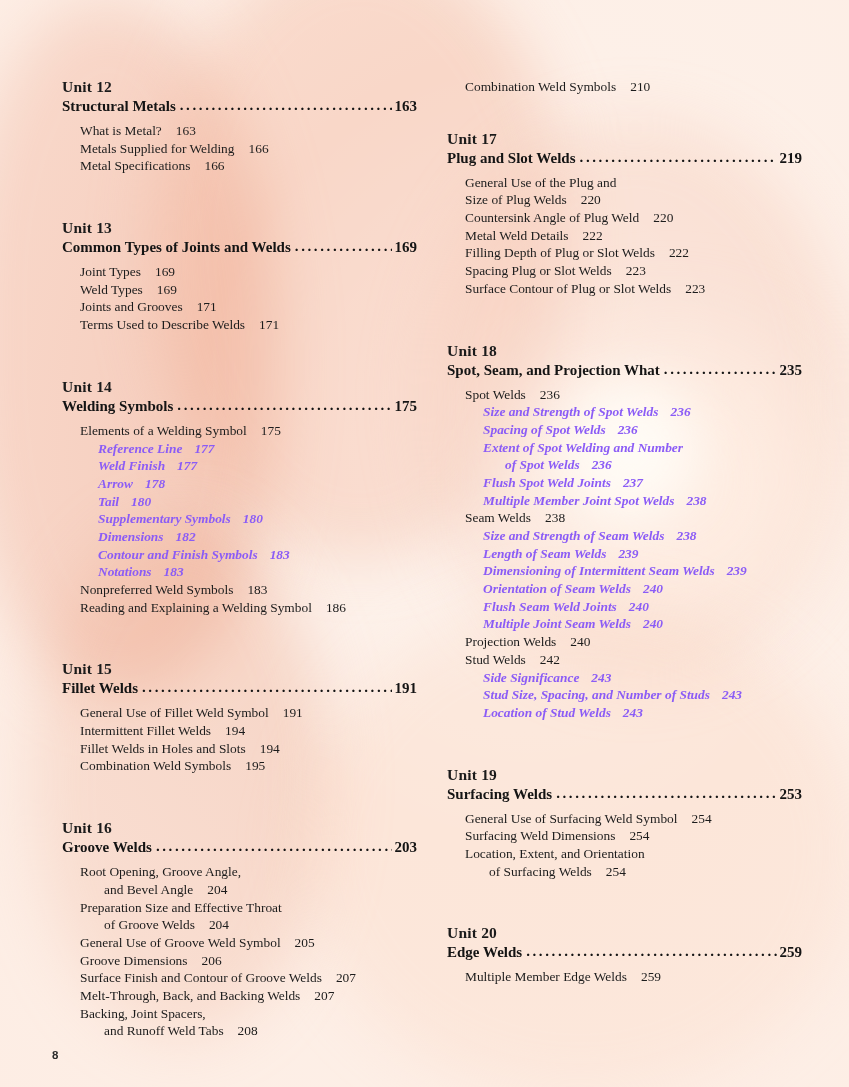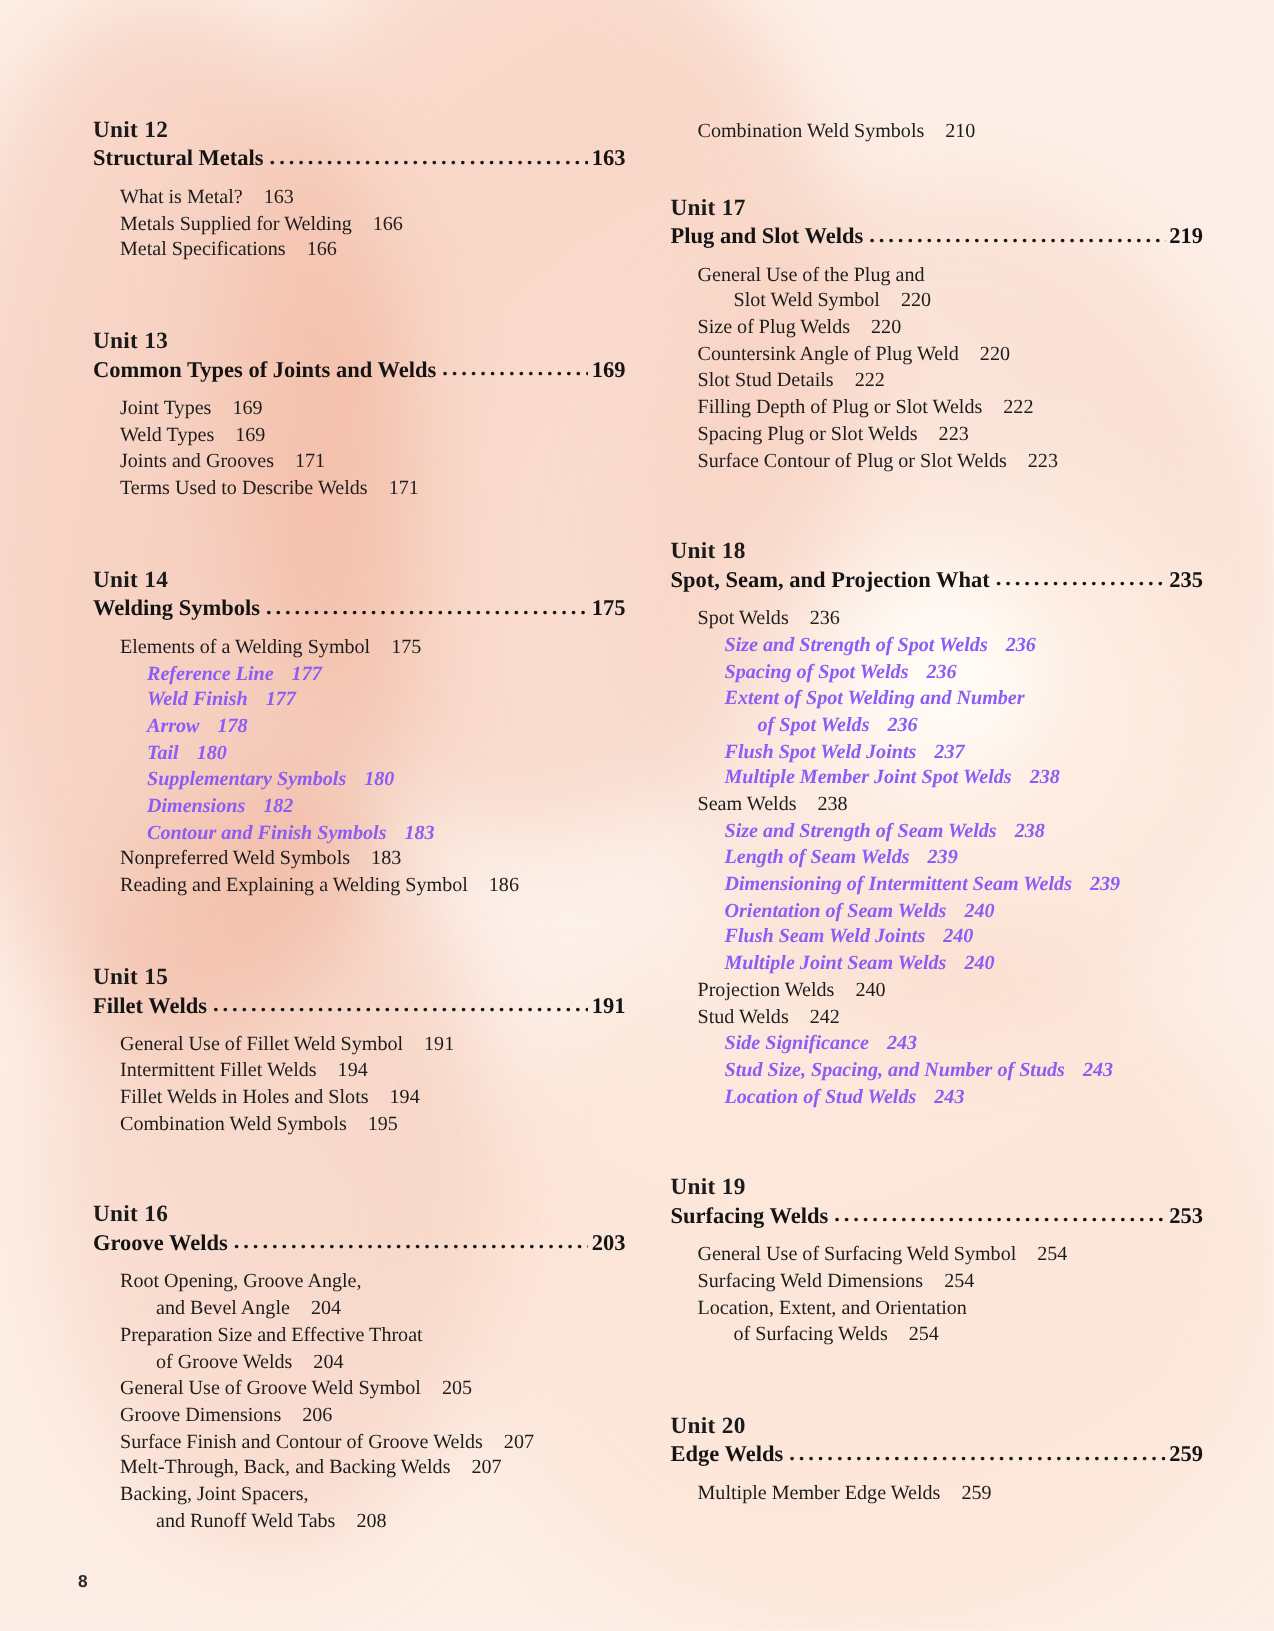--- a/index.html
+++ b/index.html
@@ -188,20 +188,21 @@
           </div>
           <ul class="entries">
             <li><span>Elements of a Welding Symbol</span><span class="pg">175</span></li>
             <li class="ital"><span>Reference Line</span><span class="pg">177</span></li>
             <li class="ital"><span>Weld Finish</span><span class="pg">177</span></li>
             <li class="ital"><span>Arrow</span><span class="pg">178</span></li>
             <li class="ital"><span>Tail</span><span class="pg">180</span></li>
             <li class="ital"><span>Supplementary Symbols</span><span class="pg">180</span></li>
             <li class="ital"><span>Dimensions</span><span class="pg">182</span></li>
             <li class="ital"><span>Contour and Finish Symbols</span><span class="pg">183</span></li>
+            <li class="ital"><span>Notations</span><span class="pg">183</span></li>
             <li><span>Nonpreferred Weld Symbols</span><span class="pg">183</span></li>
             <li><span>Reading and Explaining a Welding Symbol</span><span class="pg">186</span></li>
           </ul>
         </div>
         <div class="gap-lg"></div>
         <div class="unit-block">
           <div class="unit-label">Unit 15</div>
           <div class="unit-title-row">
             <span class="t-name">Fillet Welds</span>
             <span class="dots">..........................................................</span>
@@ -243,24 +244,23 @@
         <div class="gap-md"></div>
         <div class="unit-block">
           <div class="unit-label">Unit 17</div>
           <div class="unit-title-row">
             <span class="t-name">Plug and Slot Welds</span>
             <span class="dots">..........................................................</span>
             <span class="t-page">219</span>
           </div>
           <ul class="entries">
             <li><span>General Use of the Plug and</span></li>
-            <li class="cont"><span>Slot Weld Symbol</span><span class="pg">220</span></li>
             <li><span>Size of Plug Welds</span><span class="pg">220</span></li>
             <li><span>Countersink Angle of Plug Weld</span><span class="pg">220</span></li>
-            <li><span>Slot Stud Details</span><span class="pg">222</span></li>
+            <li><span>Metal Weld Details</span><span class="pg">222</span></li>
             <li><span>Filling Depth of Plug or Slot Welds</span><span class="pg">222</span></li>
             <li><span>Spacing Plug or Slot Welds</span><span class="pg">223</span></li>
             <li><span>Surface Contour of Plug or Slot Welds</span><span class="pg">223</span></li>
           </ul>
         </div>
         <div class="gap-lg"></div>
         <div class="unit-block">
           <div class="unit-label">Unit 18</div>
           <div class="unit-title-row">
             <span class="t-name">Spot, Seam, and Projection What</span>

